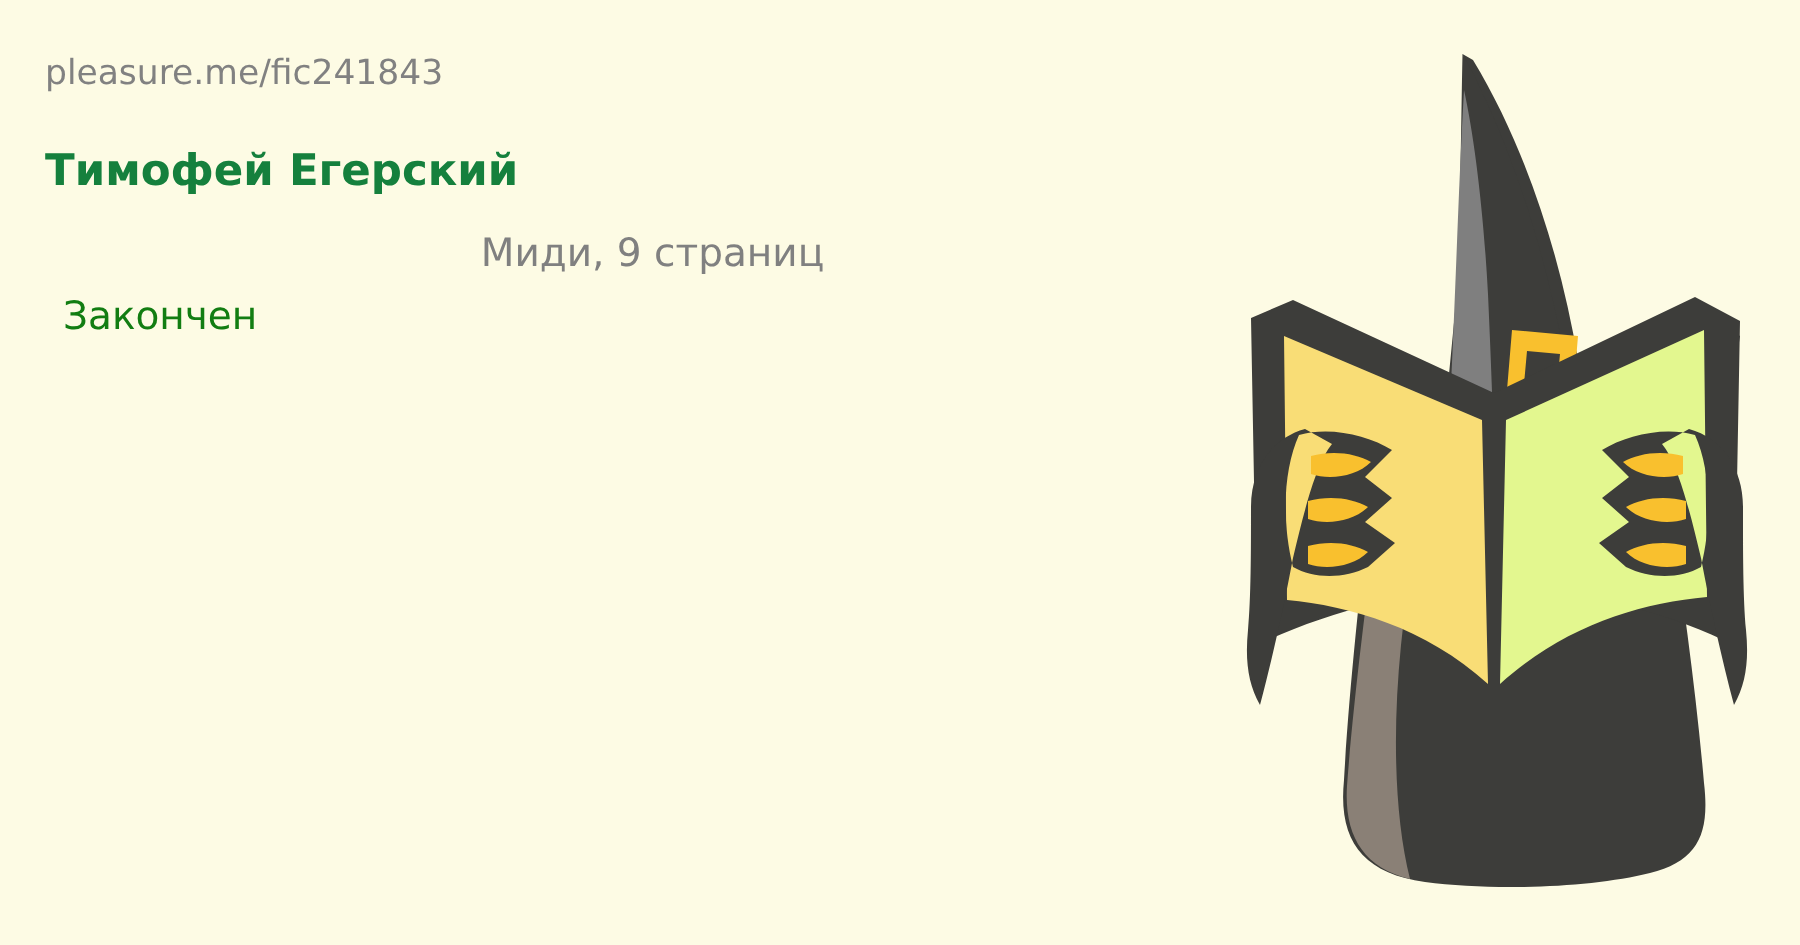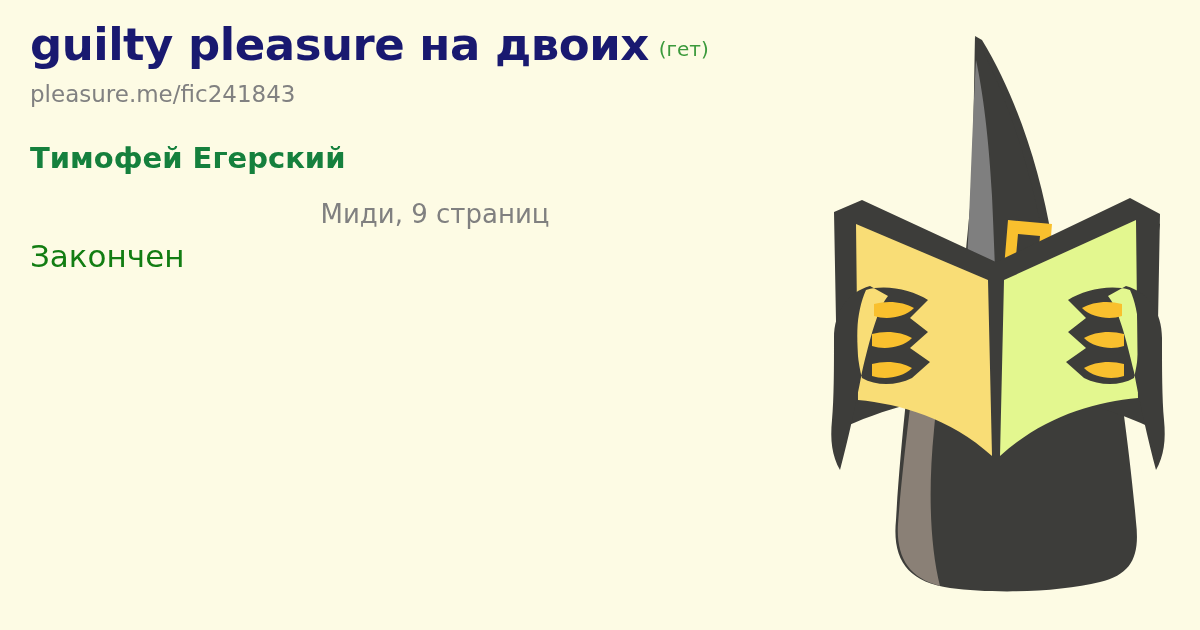--- a/index.html
+++ b/index.html
@@ -81,23 +81,24 @@
     font-family: "DejaVu Sans", sans-serif;
     font-size: 26px;
     line-height: 38px;
     color: #808080;
     text-align: center;
   }
 
   .status {
     margin-top: 4px;
     font-family: "DejaVu Sans", sans-serif;
-    font-size: 31px;
+    font-size: 26px;
     line-height: 38px;
     color: #127d12;
+    margin-left: 12px;
   }
 
   
   .illustration {
     position: absolute;
     right: 0px;
     top: 0px;
     width: 400px;
     height: 630px;
   }
@@ -107,23 +108,20 @@
     height: 630px;
   }
 </style>
 </head>
 <body>
 
 <div class="card">
 
   <div class="text-col">
 
-    <div class="title-row">
-      <span class="title">guilty pleasure на двоих</span><span class="genre">(гет)</span>
-    </div>
 
     <div class="url">pleasure.me/fic241843</div>
 
     <div class="author">Тимофей Егерский</div>
 
 
     <div class="size-line">Миди, 9 страниц</div>
 
     <div class="status">Закончен</div>
 

